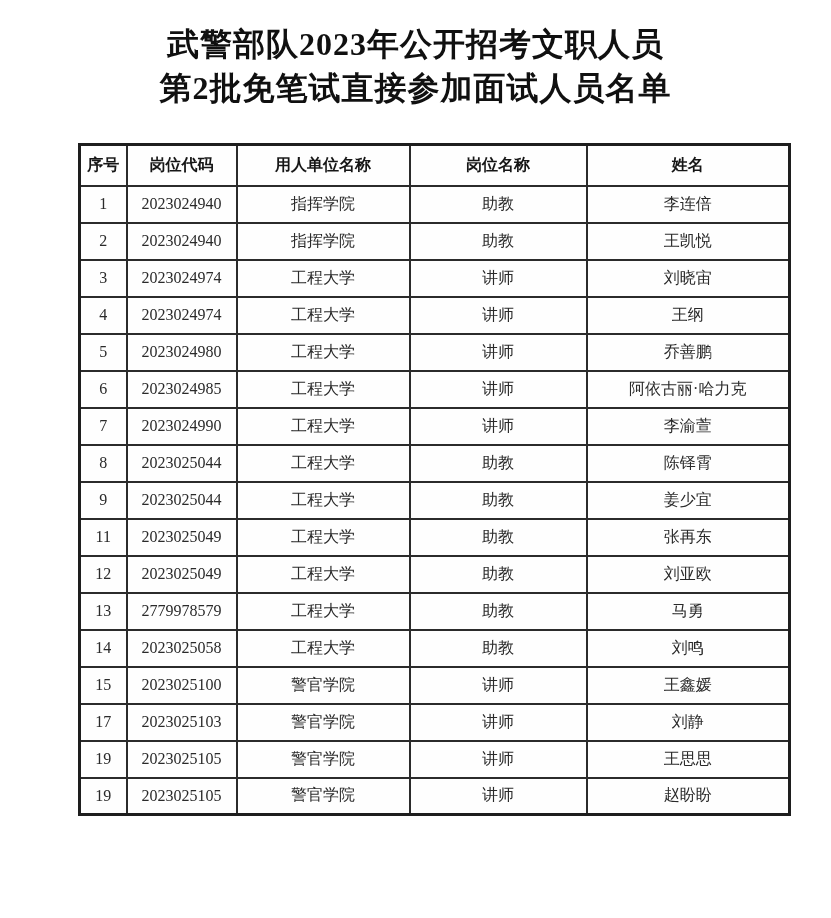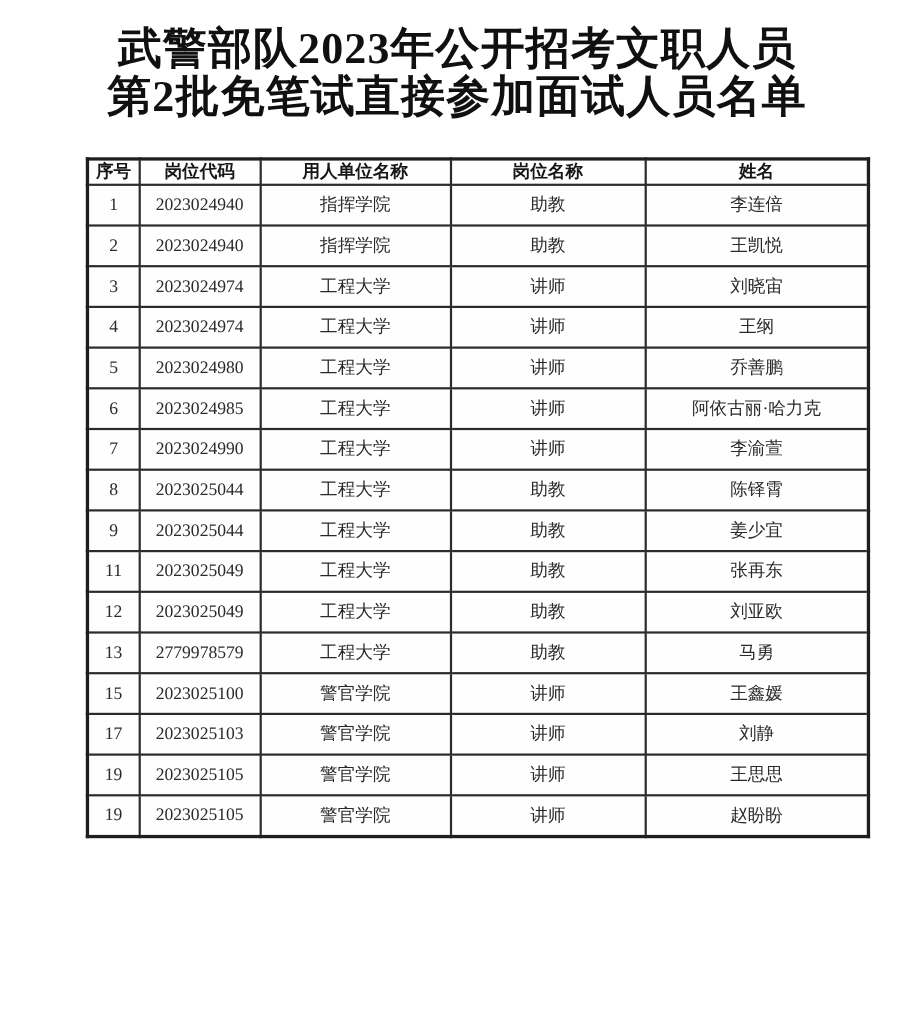--- a/index.html
+++ b/index.html
@@ -16,21 +16,21 @@
     overflow: hidden;
     color: #1f1f1f;
   }
   .doc-title {
     position: absolute;
     top: 22px;
     left: 0;
     width: 100%;
     text-align: center;
     font-weight: 700;
-    font-size: 40px;
+    font-size: 32px;
     line-height: 44px;
     letter-spacing: 1px;
     color: #101010;
   }
   table.roster {
     position: absolute;
     left: 78px;
     top: 143px;
     width: 710px;
     border-collapse: collapse;
@@ -42,21 +42,21 @@
   }
   table.roster th,
   table.roster td {
     border: 2px solid #2b2b2b;
     text-align: center;
     vertical-align: middle;
     padding: 0;
     overflow: hidden;
     white-space: nowrap;
   }
-  table.roster thead tr { height: 23px; }
+  table.roster thead tr { height: 41px; }
   table.roster tbody tr { height: 37px; }
   table.roster th {
     font-weight: 700;
     font-size: 16px;
     color: #161616;
   }
   table.roster td {
     font-weight: 400;
     font-size: 16px;
   }
@@ -179,20 +179,27 @@
   </tr>
 
   <tr>
     <td>13</td>
     <td>2779978579</td>
     <td>工程大学</td>
     <td>助教</td>
     <td>马勇</td>
   </tr>
 
+  <tr>
+    <td>14</td>
+    <td>2023025058</td>
+    <td>工程大学</td>
+    <td>助教</td>
+    <td>刘鸣</td>
+  </tr>
 
   <tr>
     <td>15</td>
     <td>2023025100</td>
     <td>警官学院</td>
     <td>讲师</td>
     <td>王鑫媛</td>
   </tr>
 
 

